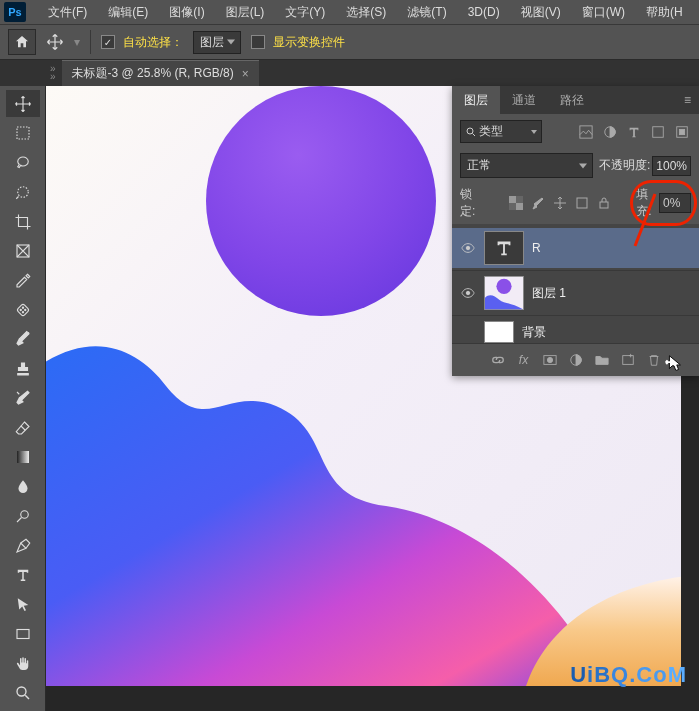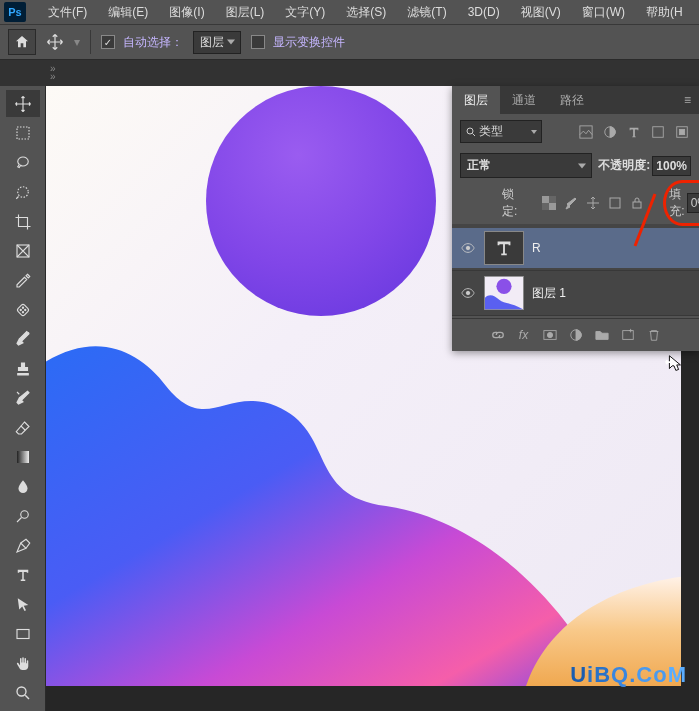--- a/index.html
+++ b/index.html
@@ -7,21 +7,21 @@
 
 .menubar { height: 24px; background: #535353; display: flex; align-items: center; padding: 0 4px; }
 .ps-logo { width: 22px; height: 20px; background: #001e36; color: #31a8ff; display: flex; align-items: center; justify-content: center; font-weight: bold; font-size: 11px; border-radius: 2px; margin-right: 8px; }
 .menu-item { padding: 0 7px; color: #ddd; cursor: pointer; height: 24px; display: flex; align-items: center; margin-left: 7px; }
 
 .optbar { height: 36px; background: #535353; border-top: 1px solid #383838; border-bottom: 1px solid #2a2a2a; display: flex; align-items: center; padding: 0 8px; gap: 10px; }
 .optbar .home-btn { width: 28px; height: 26px; background: #454545; border: 1px solid #2a2a2a; display: flex; align-items: center; justify-content: center; }
 .opt-icon { width: 18px; height: 16px; display: flex; align-items: center; justify-content: center; color: #ddd; }
 .checkbox { width: 14px; height: 14px; border: 1px solid #888; background: #3a3a3a; display: inline-flex; margin-right: 4px; align-items: center; justify-content: center; }
 .checkbox.checked::after { content: "✓"; color: #ddd; font-size: 10px; }
-.opt-label { color: #c4b5fd; }
+.opt-label { color: #fde047; }
 .dropdown { background: #3a3a3a; border: 1px solid #222; padding: 2px 16px 2px 6px; color: #ddd; position: relative; min-width: 48px; }
 .dropdown::after { content: ""; position: absolute; right: 5px; top: 50%; transform: translateY(-50%); border-left: 4px solid transparent; border-right: 4px solid transparent; border-top: 5px solid #aaa; }
 .vsep { width: 1px; height: 24px; background: #383838; }
 
 .docbar { height: 26px; background: #323232; display: flex; align-items: center; padding-left: 50px; }
 .doctab { background: #454545; padding: 4px 10px; color: #ddd; display: flex; align-items: center; gap: 8px; border-top: 1px solid #666; }
 .doctab .close { color: #aaa; cursor: pointer; }
 .chevrons { margin-right: 6px; color: #888; font-size: 10px; line-height: 8px; }
 
 .main { display: flex; height: calc(711px - 24px - 36px - 26px); }
@@ -39,27 +39,27 @@
 .panel-tab { padding: 0 12px; display: flex; align-items: center; color: #aaa; cursor: pointer; }
 .panel-tab.active { background: #535353; color: #eee; }
 .panel-tab-menu { margin-left: auto; padding: 0 8px; display: flex; align-items: center; color: #aaa; }
 
 .filter-row { display: flex; align-items: center; padding: 6px 8px; gap: 4px; }
 .filter-dd { flex: 0 0 82px; background: #3a3a3a; border: 1px solid #222; padding: 2px 4px; display: flex; align-items: center; gap: 2px; color: #ddd; position: relative; }
 .filter-dd::after { content: ""; position: absolute; right: 4px; top: 50%; transform: translateY(-50%); border-left: 3px solid transparent; border-right: 3px solid transparent; border-top: 4px solid #aaa; }
 .filter-icons { display: flex; gap: 6px; margin-left: auto; }
 .filter-icon { width: 18px; height: 18px; display: flex; align-items: center; justify-content: center; color: #aaa; cursor: pointer; }
 
-.blend-row { display: flex; align-items: center; padding: 4px 8px; gap: 6px; font-weight: bold; }
+.blend-row { display: flex; align-items: center; padding: 4px 8px; gap: 6px; }
 .blend-dd { flex: 1; background: #3a3a3a; border: 1px solid #222; padding: 3px 6px; color: #ddd; position: relative; }
 .blend-dd::after { content: ""; position: absolute; right: 5px; top: 50%; transform: translateY(-50%); border-left: 4px solid transparent; border-right: 4px solid transparent; border-top: 5px solid #aaa; }
 .opacity { display: flex; align-items: center; gap: 2px; color: #ddd; }
 .pct-box { background: #3a3a3a; border: 1px solid #222; padding: 2px 3px; min-width: 32px; text-align: left; }
 
-.lock-row { display: flex; align-items: center; padding: 4px 8px; gap: 24px; margin-left: 42px; }
+.lock-row { display: flex; align-items: center; padding: 4px 8px; gap: 24px; }
 .lock-icons { display: flex; gap: 6px; }
 .lock-icon { width: 16px; height: 16px; display: flex; align-items: center; justify-content: center; color: #aaa; }
 .fill-group { margin-left: auto; display: flex; align-items: center; gap: 2px; position: relative; }
 .fill-highlight { position: absolute; left: -6px; top: -6px; right: -6px; bottom: -6px; border: 3px solid #e20; border-radius: 50%/80%; pointer-events: none; }
 
 .layers-list { padding: 4px 0 0 0; background: #454545; }
 .layer { display: flex; align-items: center; padding: 3px 8px; gap: 8px; position: relative; }
 .layer.selected { background: #5a6b8a; }
 .eye { width: 16px; height: 16px; display: flex; align-items: center; justify-content: center; color: #ccc; cursor: pointer; }
 .thumb { width: 40px; height: 34px; border: 1px solid #888; display: flex; align-items: center; justify-content: center; background: #333; }
@@ -121,20 +121,24 @@
   </div>
   <div class="dropdown">图层</div>
   <div style="display:flex;align-items:center;gap:4px">
     <span class="checkbox"></span>
     <span class="opt-label">显示变换控件</span>
   </div>
 </div>
 
 <div class="docbar">
   <div class="chevrons">»<br>»</div>
+  <div class="doctab">
+    <span>未标题-3 @ 25.8% (R, RGB/8)</span>
+    <span class="close">×</span>
+  </div>
 </div>
 
 <div class="main">
 
   <div class="toolbar">
     <div class="tool active">
         <svg viewBox="0 0 24 24" stroke="#ddd" fill="none" stroke-width="1.5">
           <path d="M12 2v20M2 12h20M12 2l-2 2M12 2l2 2M12 22l-2-2M12 22l2-2M2 12l2-2M2 12l2 2M22 12l-2-2M22 12l-2 2"></path>
         </svg>
       </div>
@@ -416,20 +420,25 @@
       <div class="thumb">
         <svg viewBox="0 0 40 34" width="40" height="34">
           <rect width="40" height="34" fill="#f2ecf6"></rect>
           <circle cx="20" cy="10" r="8" fill="#8a50e8"></circle>
           <path d="M0 22c5-5 10-2 15 2s12 3 25 10H0z" fill="#5a60f0"></path>
         </svg>
       </div>
       <span class="layer-name">图层 1</span>
     </div>
     <div class="layer-sep"></div>
+    <div class="layer" style="padding-bottom:0;">
+      <div class="eye" style="visibility:hidden"></div>
+      <div class="thumb" style="background:#fff;height:22px;width:30px"></div>
+      <span class="layer-name">背景</span>
+    </div>
   </div>
 
   <div class="panel-bottom">
     <div class="pb-icon">
         <svg viewBox="0 0 16 16" width="14" height="14" stroke="#aaa" fill="none" stroke-width="1.5">
           <path d="M6 8a3 3 0 013-3h2a3 3 0 010 6H9M10 8a3 3 0 01-3 3H5a3 3 0 010-6h2"></path>
         </svg>
       </div>
     <div class="pb-icon">
         <span style="font-style:italic;font-size:12px">fx</span>

